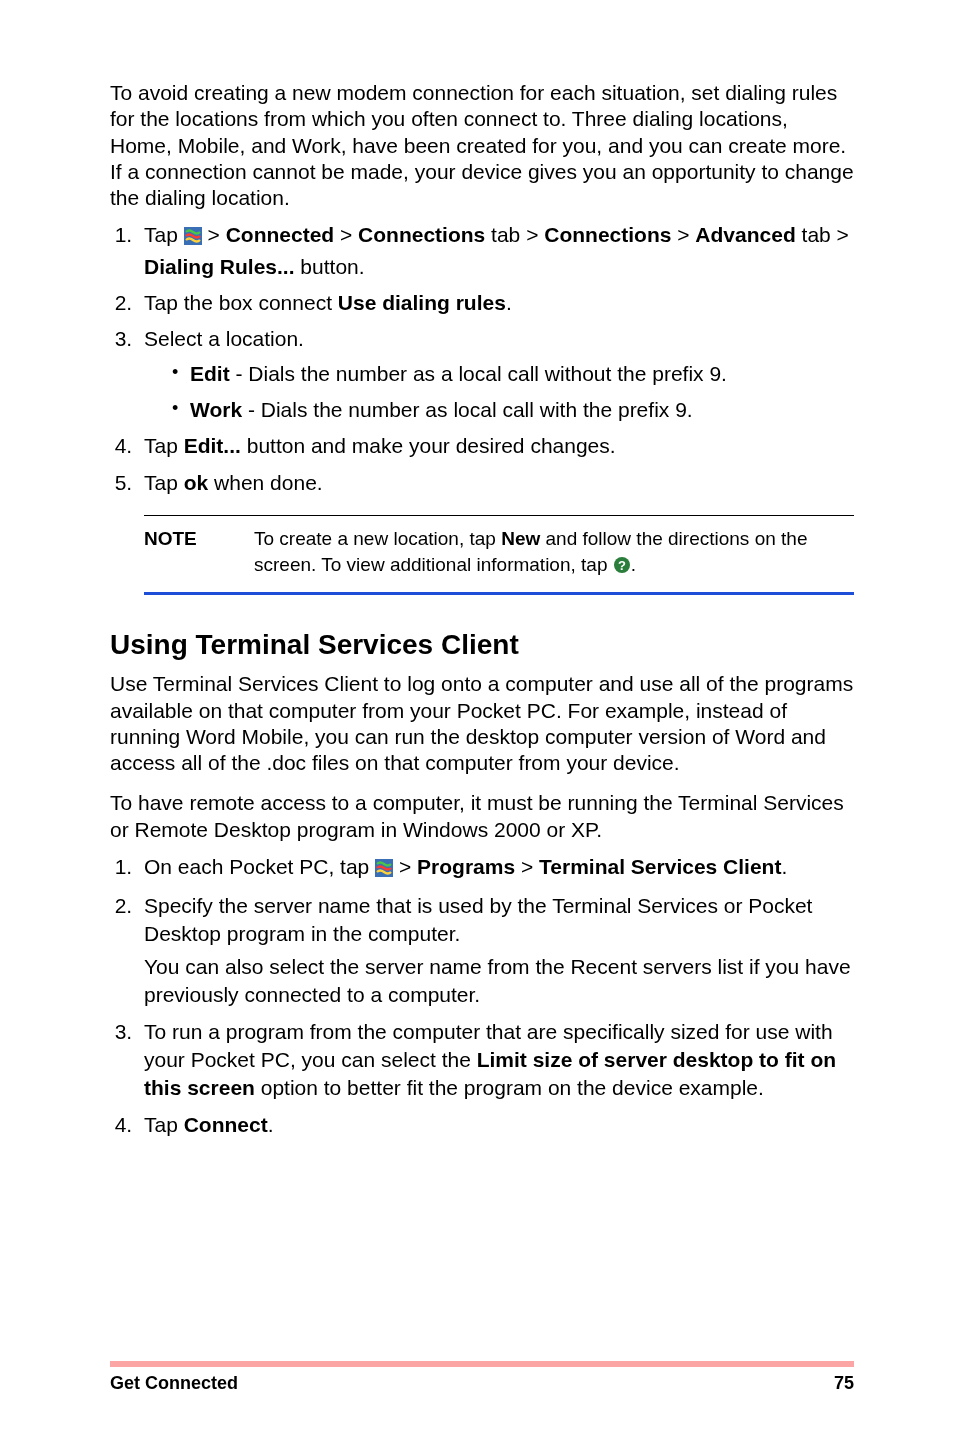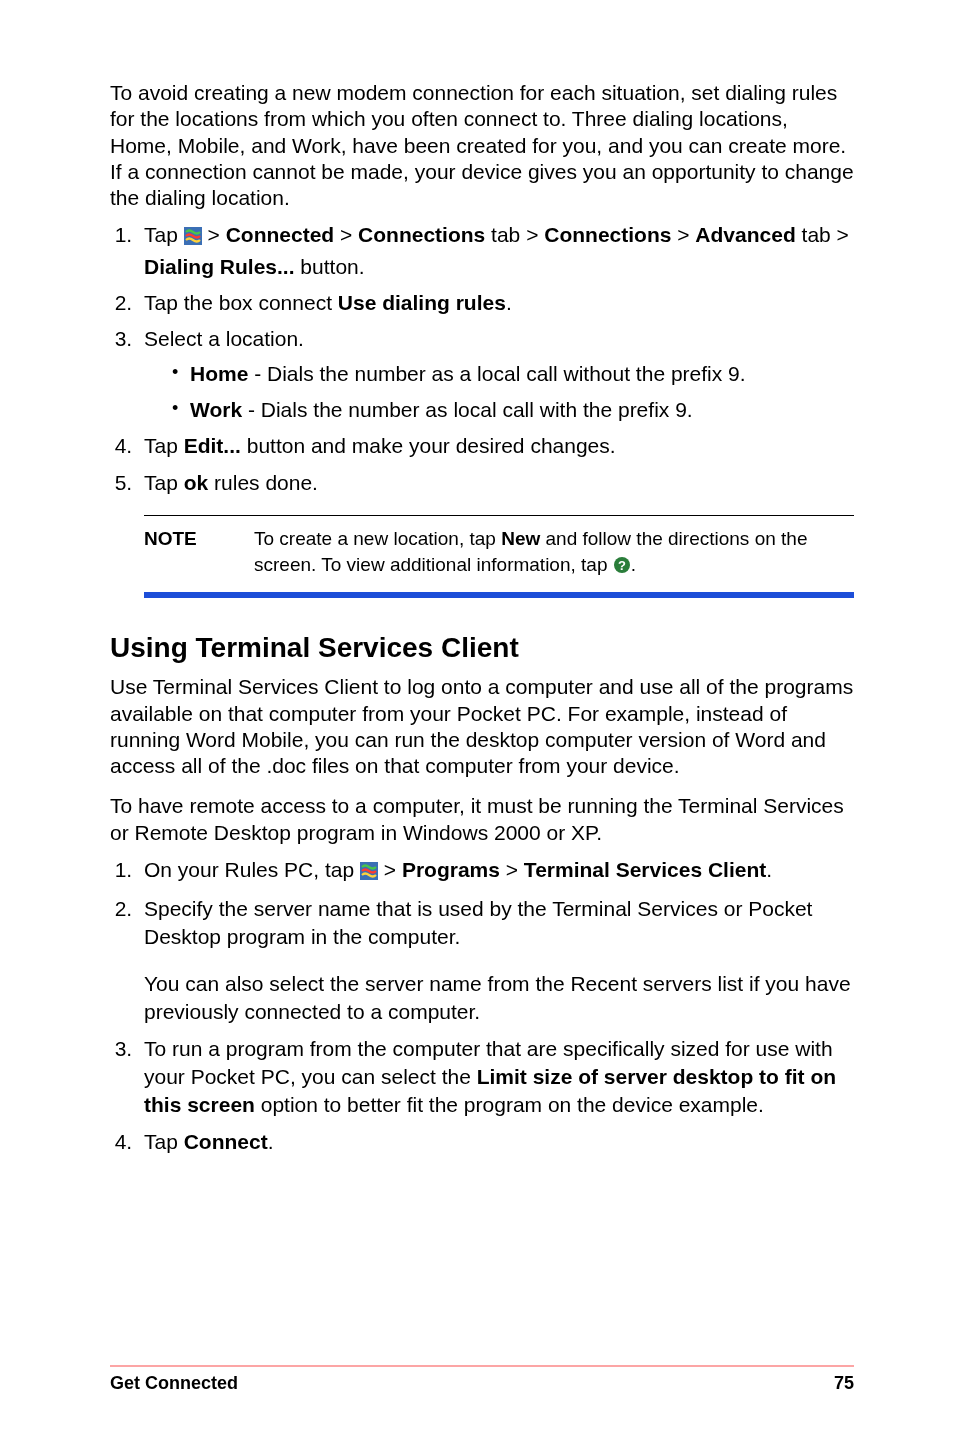--- a/index.html
+++ b/index.html
@@ -47,21 +47,21 @@
   ul.sub-list > li::before {
     content: "•";
     position: absolute;
     left: 0;
     top: 0;
     font-size: 18px;
   }
   .note-box {
     margin: 18px 0 0 34px;
     border-top: 1px solid #000;
-    border-bottom: 6px solid #1d4ed8;
+    border-bottom: 3px solid #1d4ed8;
     padding: 10px 0 12px 0;
     display: flex;
     font-size: 19px;
     line-height: 1.35;
   }
   .note-label {
     font-weight: bold;
     width: 110px;
     flex-shrink: 0;
   }
@@ -84,21 +84,21 @@
   }
   .help-icon {
     display: inline-block;
     vertical-align: -3px;
   }
   .footer {
     position: absolute;
     left: 110px;
     right: 100px;
     bottom: 44px;
-    border-top: 2px solid #fca5a5;
+    border-top: 6px solid #fca5a5;
     padding-top: 6px;
     display: flex;
     justify-content: space-between;
     font-size: 18px;
     font-weight: bold;
   }
 </style>
 </head>
 <body>
 
@@ -114,29 +114,29 @@
             <path d="M2 5 Q5 2 9 5 Q13 8 16 5" stroke="#49c54a" stroke-width="2.2" fill="none"></path>
             <path d="M2 13 Q5 10 9 13 Q13 16 16 13" stroke="#ffd23b" stroke-width="2.2" fill="none"></path>
           </svg></span><span> &gt; </span><b>Connected</b><span> &gt; </span><b>Connections</b><span> tab &gt; </span><b>Connections</b><span> &gt; </span><b>Advanced</b><span> tab &gt; </span><b>Dialing Rules...</b><span> button.</span>
     </li>
     <li>
       <span>Tap the box connect </span><b>Use dialing rules</b><span>.</span>
     </li>
     <li>
       <span>Select a location.</span>
       <ul class="sub-list">
-        <li><b>Home</b><span> - Dials the number as a local call without the prefix 9.</span></li>
+        <li><b>Edit</b><span> - Dials the number as a local call without the prefix 9.</span></li>
         <li><b>Work</b><span> - Dials the number as local call with the prefix 9.</span></li>
       </ul>
     </li>
     <li>
       <span>Tap </span><b>Edit...</b><span> button and make your desired changes.</span>
     </li>
     <li>
-      <span>Tap </span><b>ok</b><span> rules done.</span>
+      <span>Tap </span><b>ok</b><span> when done.</span>
     </li>
   </ol>
 
   <div class="note-box">
     <div class="note-label">NOTE</div>
     <div class="note-text">
       <span>To create a new location, tap </span><b>New</b><span> and follow the directions on the screen. To view additional information, tap </span><span class="help-icon"><svg width="18" height="18" viewBox="0 0 18 18">
             <circle cx="9" cy="9" r="8" fill="#2a7d3a"></circle>
             <text x="9" y="13.5" text-anchor="middle" font-family="Arial" font-weight="bold" font-size="13" fill="#fff">?</text>
           </svg></span><span>.</span>
@@ -144,30 +144,30 @@
   </div>
 
   <h1 class="section-title">Using Terminal Services Client</h1>
 
   <p class="body-para">Use Terminal Services Client to log onto a computer and use all of the programs available on that computer from your Pocket PC. For example, instead of running Word Mobile, you can run the desktop computer version of Word and access all of the .doc files on that computer from your device.</p>
   <p class="body-para" style="margin-top:14px">To have remote access to a computer, it must be running the Terminal Services or Remote Desktop program in Windows 2000 or XP.</p>
 
 
   <ol class="main-list">
     <li>
-      <span>On your Rules PC, tap </span><span class="win-icon"><svg width="18" height="18" viewBox="0 0 18 18">
+      <span>On each Pocket PC, tap </span><span class="win-icon"><svg width="18" height="18" viewBox="0 0 18 18">
             <rect x="0" y="0" width="18" height="18" fill="#3b6fb5"></rect>
             <path d="M2 9 Q5 6 9 9 Q13 12 16 9" stroke="#ff3b2f" stroke-width="2.2" fill="none"></path>
             <path d="M2 5 Q5 2 9 5 Q13 8 16 5" stroke="#49c54a" stroke-width="2.2" fill="none"></path>
             <path d="M2 13 Q5 10 9 13 Q13 16 16 13" stroke="#ffd23b" stroke-width="2.2" fill="none"></path>
           </svg></span><span> &gt; </span><b>Programs</b><span> &gt; </span><b>Terminal Services Client</b><span>.</span>
     </li>
     <li>
       <span>Specify the server name that is used by the Terminal Services or Pocket Desktop program in the computer.</span>
-      <div style="margin-top:18px">You can also select the server name from the Recent servers list if you have previously connected to a computer.</div>
+      <div style="margin-top:4px">You can also select the server name from the Recent servers list if you have previously connected to a computer.</div>
     </li>
     <li>
       <span>To run a program from the computer that are specifically sized for use with your Pocket PC, you can select the </span><b>Limit size of server desktop to fit on this screen</b><span> option to better fit the program on the device example.</span>
     </li>
     <li>
       <span>Tap </span><b>Connect</b><span>.</span>
     </li>
   </ol>
 
   <div class="footer">

